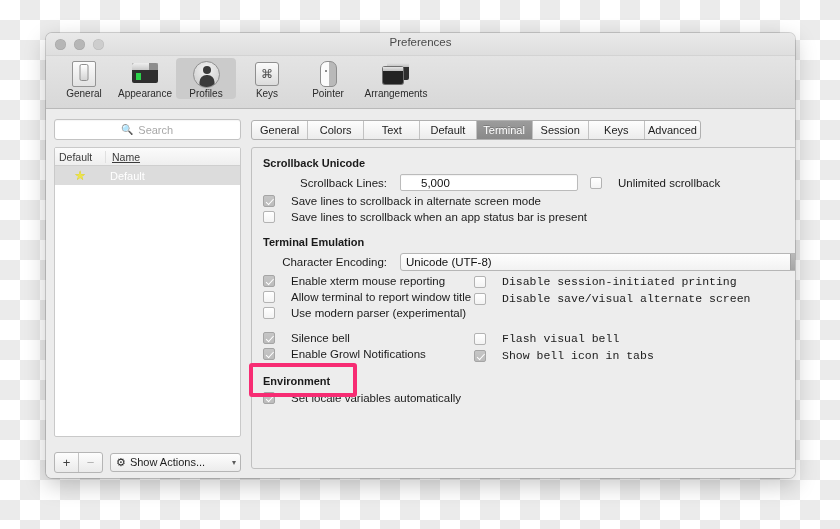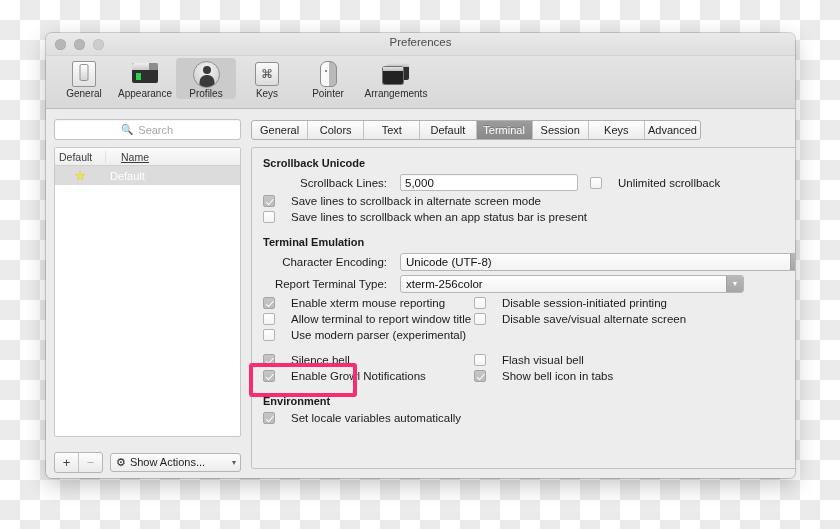--- a/index.html
+++ b/index.html
@@ -231,21 +231,21 @@
   .list-head {
     display: flex;
     height: 17px;
     background: linear-gradient(#fbfbfb, #efefef);
     border-bottom: 1px solid #cfcfcf;
     align-items: center;
     font-size: 10.5px;
     color: #3b3b3b;
   }
   .col-default { width: 50px; padding-left: 4px; box-sizing: border-box; }
-  .col-name { flex: 1; padding-left: 15px; border-left: 1px solid #e0e0e0; text-decoration: underline; }
+  .col-name { flex: 1; padding-left: 6px; border-left: 1px solid #e0e0e0; text-decoration: underline; }
   .list-body { flex: 1; }
   .list-row {
     display: flex;
     align-items: center;
     height: 19px;
     background: #dcdcdc;
   }
   .row-star {
     width: 50px;
     text-align: center;
@@ -368,21 +368,21 @@
   .textfield {
     width: 178px;
     height: 17px;
     background: #fff;
     border: 1px solid #bbbbbb;
     border-radius: 2px;
     font-size: 11.5px;
     color: #111;
     display: flex;
     align-items: center;
-    padding-left: 4px;
+    padding-left: 20px;
     box-sizing: border-box;
     box-shadow: inset 0 1px 1px rgba(0,0,0,0.05);
   }
 
   
   .cb {
     display: flex;
     align-items: center;
     gap: 16px;
     font-size: 11.5px;
@@ -440,21 +440,21 @@
     justify-content: center;
     color: #fff;
     font-size: 7px;
     line-height: 6px;
   }
 
   .two-col {
     display: flex;
   }
   .two-col .c1 { width: 211px; }
-  .two-col .c2 { flex: 1; }
+  .two-col .c2 { flex: 1; font-family: Liberation Mono, monospace; }
 
   .spacer-sm { height: 9px; }
 
   
   #highlight {
     position: absolute;
     border: 4px solid #f72c73;
     border-radius: 3px;
     pointer-events: none;
   }
@@ -603,29 +603,20 @@
           <div class="lbl-right">Character Encoding:</div>
           <div class="select" style="width:408px">
             <span>Unicode (UTF-8)</span>
             <span class="arrowbox">
               <span>▲</span>
                 <span>▼</span>
             </span>
           </div>
         </div>
 
-        <div class="row">
-          <div class="lbl-right">Report Terminal Type:</div>
-          <div class="select" style="width:344px">
-            <span>xterm-256color</span>
-            <span class="arrowbox">
-              <span>▼</span>
-            </span>
-          </div>
-        </div>
 
         <div class="two-col">
           <div class="c1">
             <div class="row">
               <div class="cb">
                 <span class="box checked"></span>
                 <span>Enable xterm mouse reporting</span>
               </div>
             </div>
             <div class="row">

